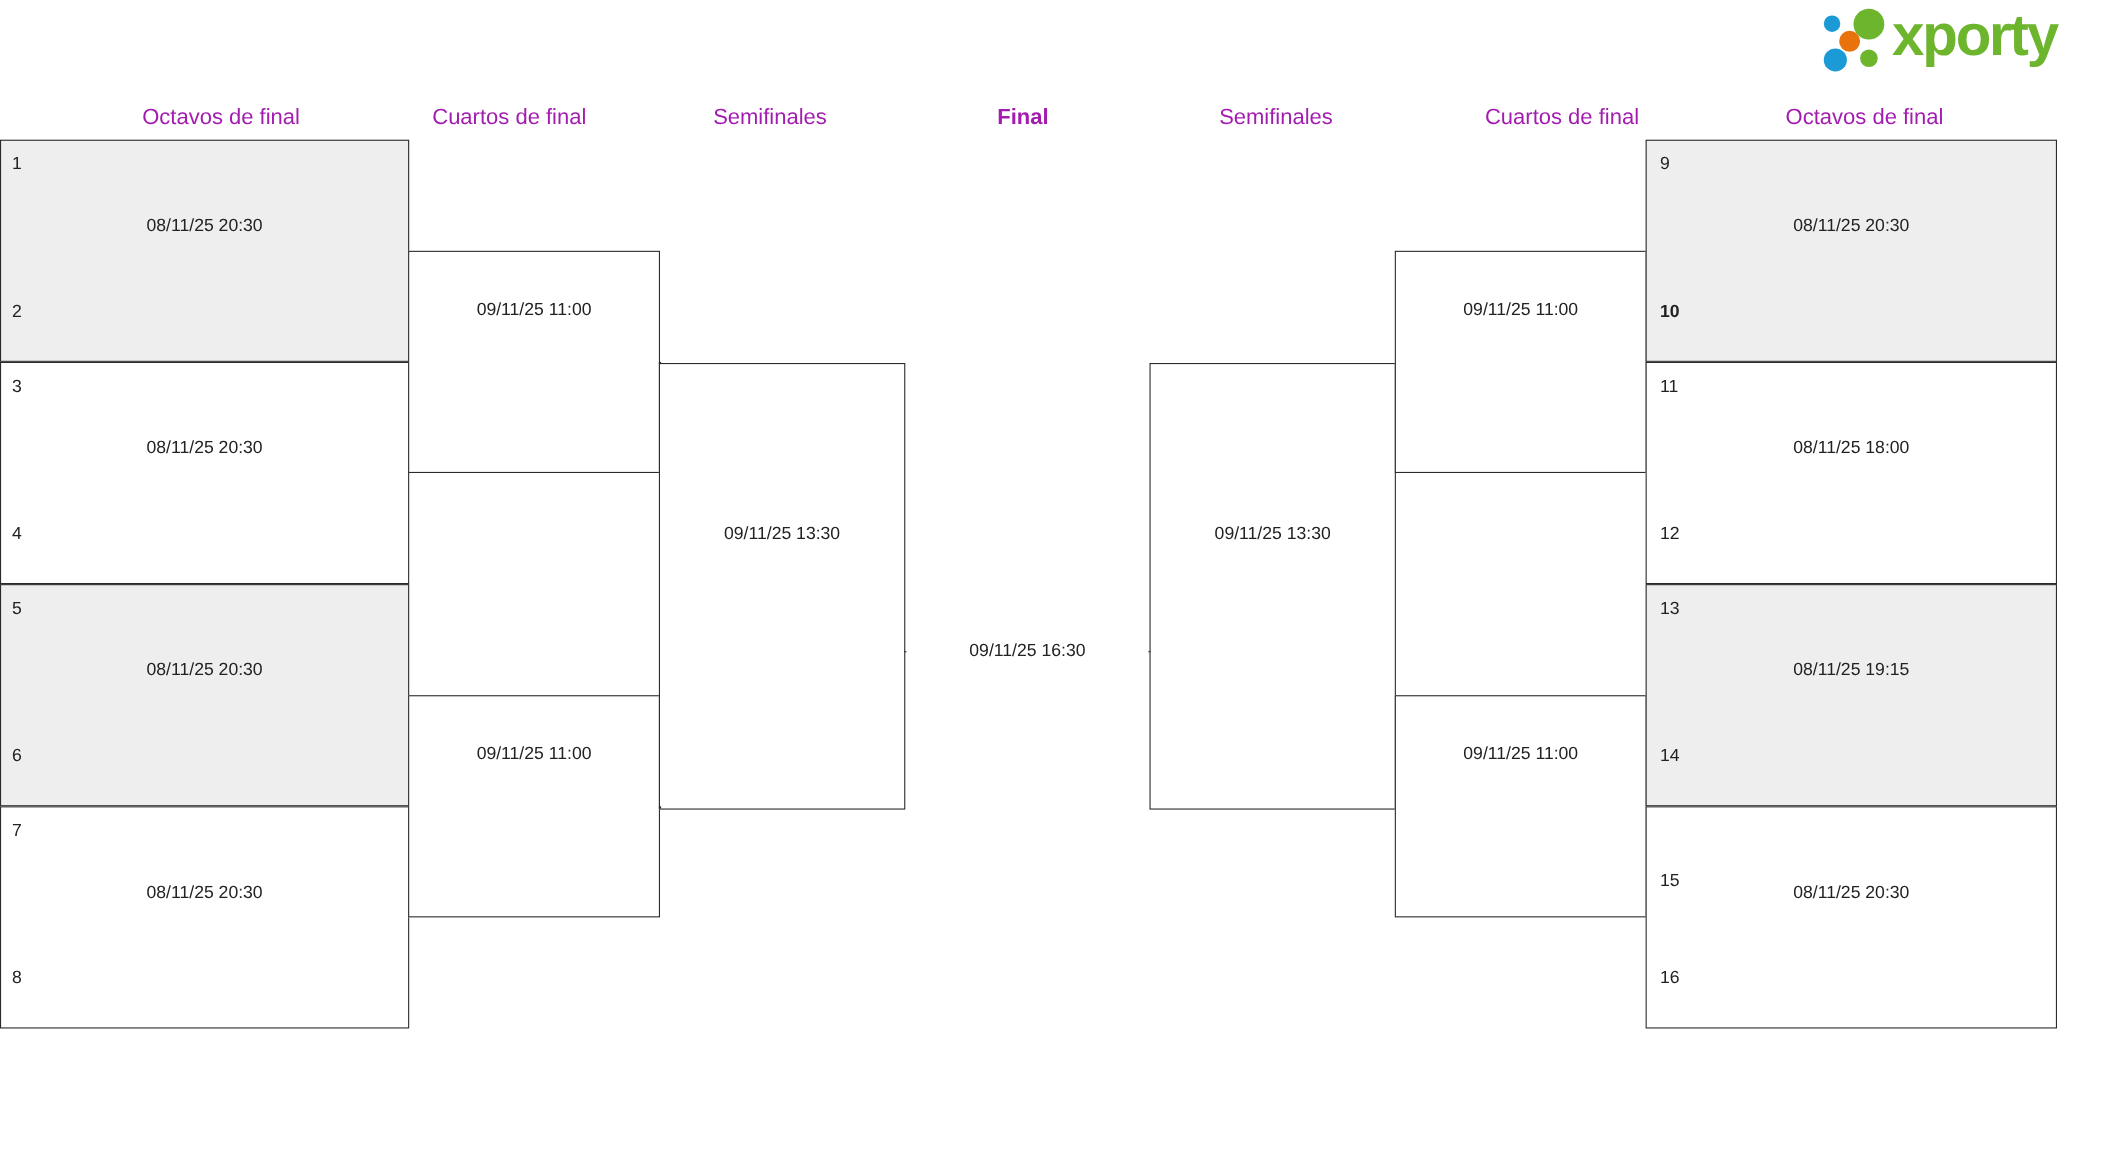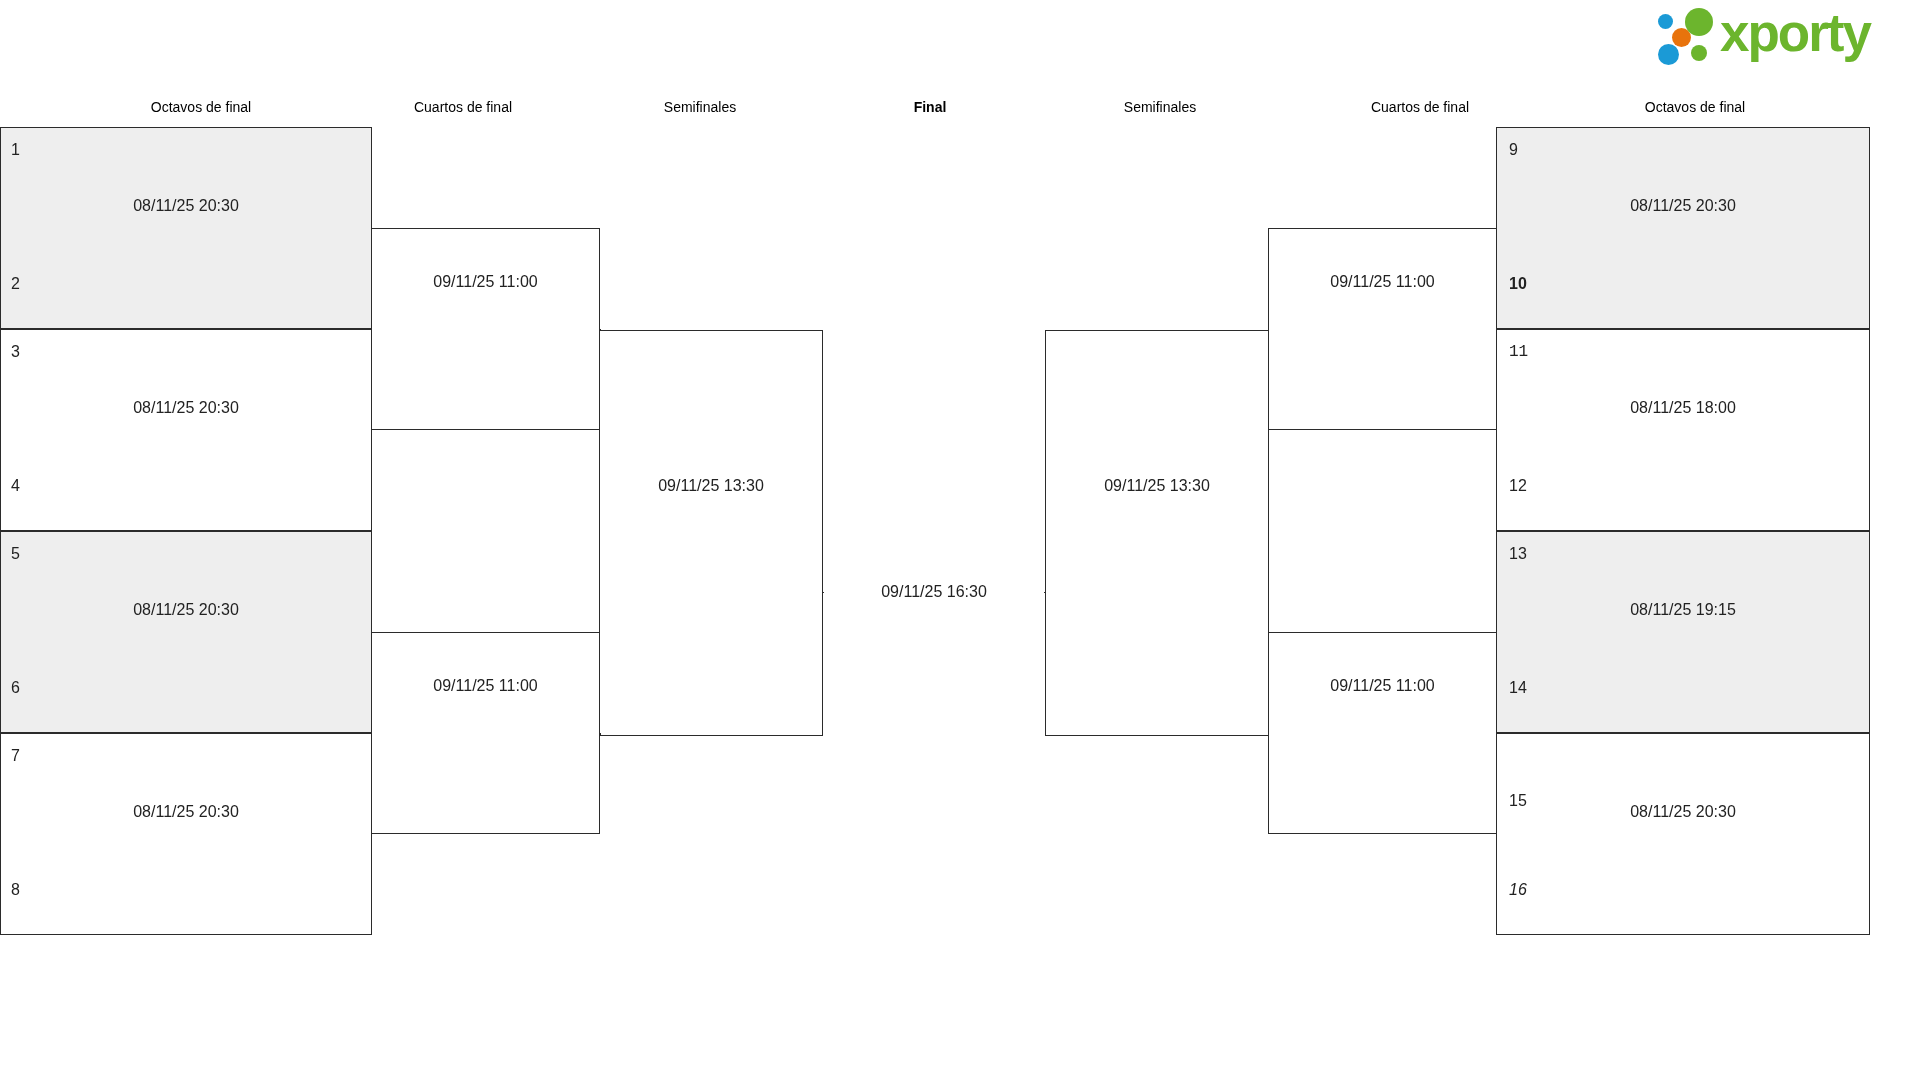--- a/index.html
+++ b/index.html
@@ -27,22 +27,22 @@
   #logo-dots{position:absolute;left:0;top:4px;width:66px;height:56px;}
   .dot{position:absolute;border-radius:50%;}
   #logo-wordmark{
     position:absolute;left:62px;top:-2px;
     font-size:53px;font-weight:bold;letter-spacing:-2px;
     line-height:62px;
   }
   
   .round-header{
     position:absolute;top:96px;
-    font-size:14px;line-height:22px;
-    text-align:center;white-space:nowrap;color:#000000;
+    font-size:20px;line-height:22px;
+    text-align:center;white-space:nowrap;color:#a21caf;
   }
   
   .match-box{
     position:absolute;box-sizing:border-box;
     border:1px solid #2b2b2b;
   }
   .shaded{background:#eeeeee;}
   .plain{background:#ffffff;}
   .seed{
     position:absolute;font-size:16px;line-height:20px;color:#222222;
@@ -133,35 +133,35 @@
   <span class="match-date" style="left:0;right:0;top:43px;">09/11/25 11:00</span>
 </div>
 
 <div class="match-box shaded" style="left:1496px;top:127px;width:374px;height:202px;">
   <span class="seed seed-right" style="top:12px;">9</span>
   <span class="match-date" style="left:0;right:0;top:68px;">08/11/25 20:30</span>
   <span class="seed seed-right" style="top:146px;font-weight:bold;">10</span>
 </div>
 
 <div class="match-box plain" style="left:1496px;top:329px;width:374px;height:202px;">
-  <span class="seed seed-right" style="top:12px;font-family:Liberation Mono, monospace;">11</span>
+  <span class="seed seed-right" style="top:12px;">11</span>
   <span class="match-date" style="left:0;right:0;top:68px;">08/11/25 18:00</span>
   <span class="seed seed-right" style="top:146px;">12</span>
 </div>
 
 <div class="match-box shaded" style="left:1496px;top:531px;width:374px;height:202px;">
   <span class="seed seed-right" style="top:12px;">13</span>
   <span class="match-date" style="left:0;right:0;top:68px;">08/11/25 19:15</span>
   <span class="seed seed-right" style="top:146px;">14</span>
 </div>
 
 <div class="match-box plain" style="left:1496px;top:733px;width:374px;height:202px;">
   <span class="seed seed-right" style="top:12px;margin-top:45px;">15</span>
   <span class="match-date" style="left:0;right:0;top:68px;">08/11/25 20:30</span>
-  <span class="seed seed-right" style="top:146px;font-style:italic;">16</span>
+  <span class="seed seed-right" style="top:146px;">16</span>
 </div>
 
 <div class="connector" style="left:599px;top:329px;width:2px;height:2px;"></div>
 <div class="connector" style="left:599px;top:733px;width:2px;height:2px;"></div>
 
 <div class="connector" style="left:822px;top:592px;width:2px;height:1px;"></div>
 
 <div class="connector" style="left:1044px;top:592px;width:2px;height:1px;"></div>
 
 </body></html>

